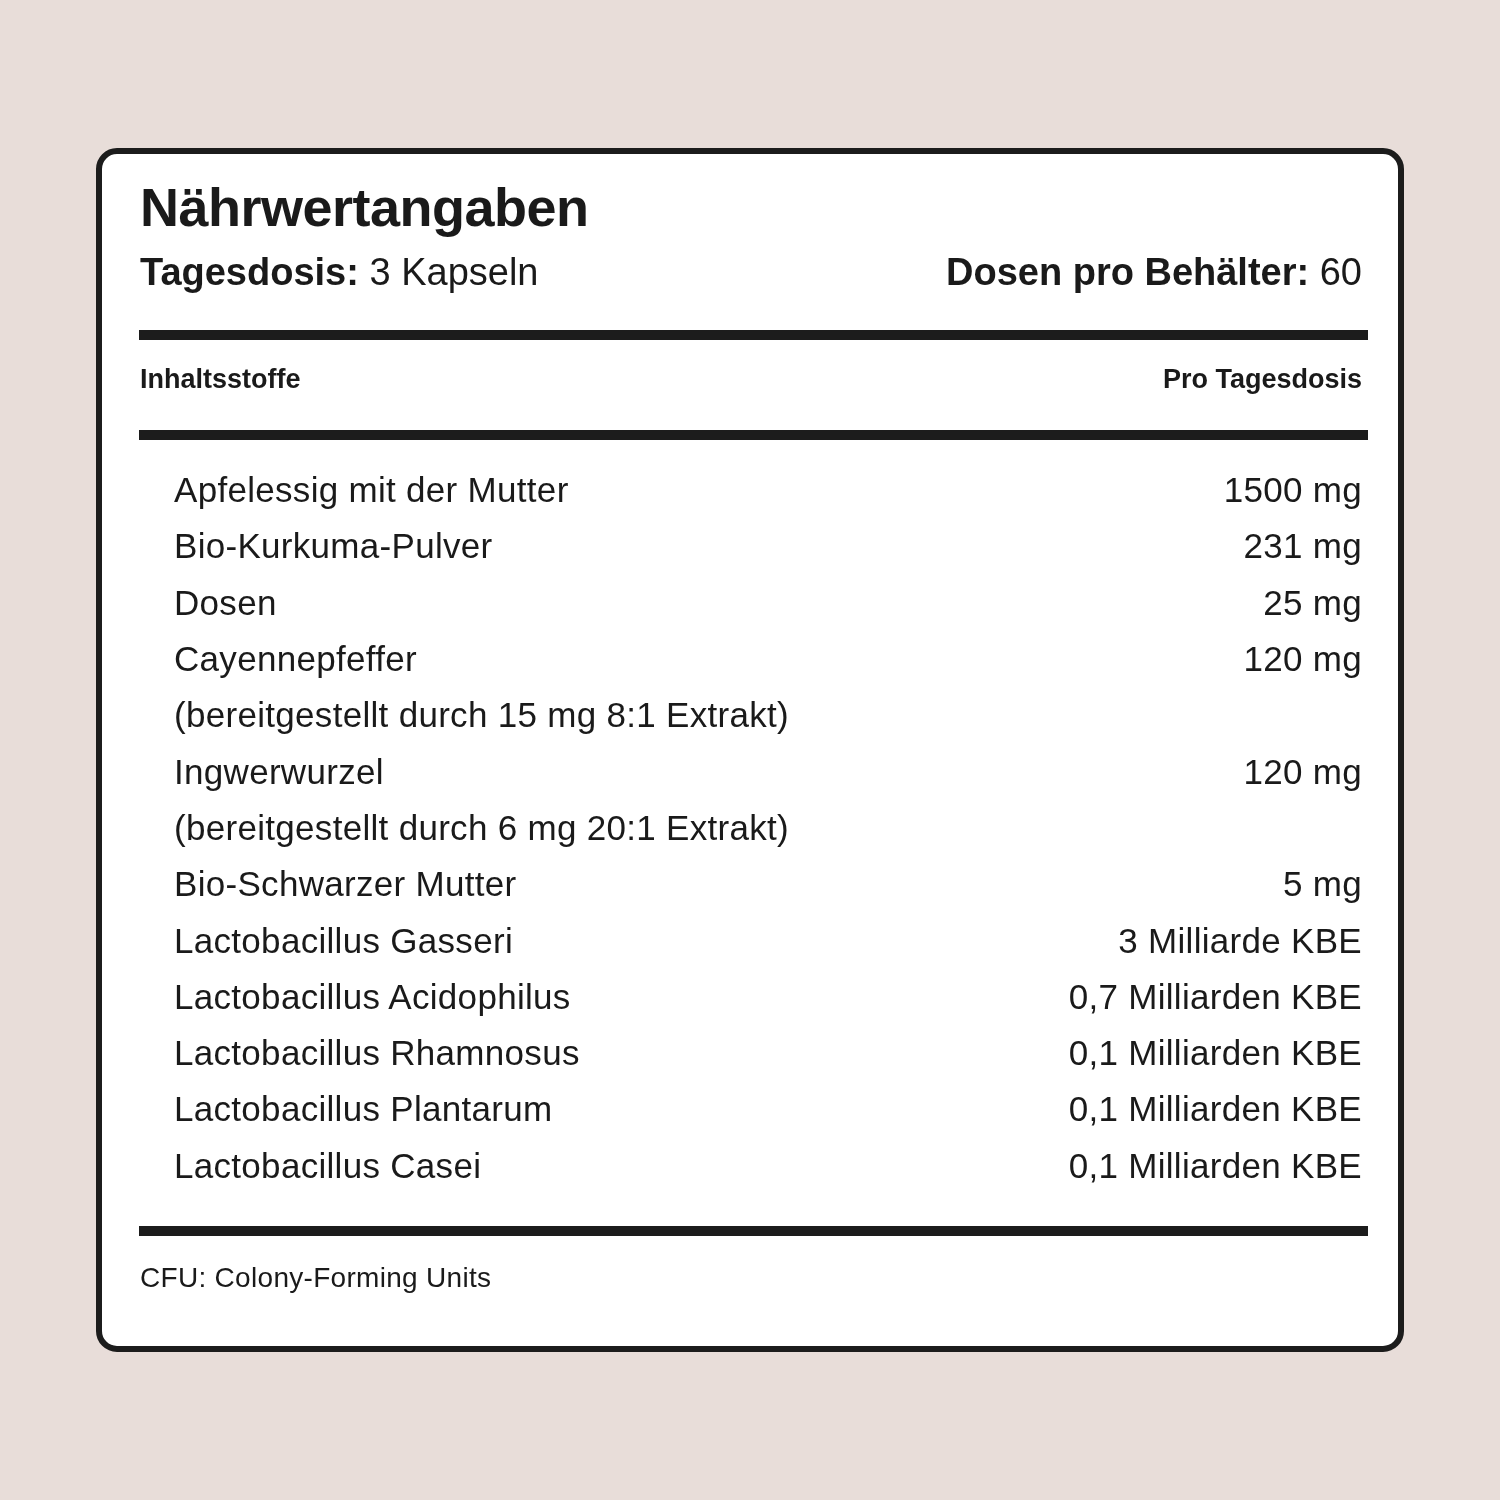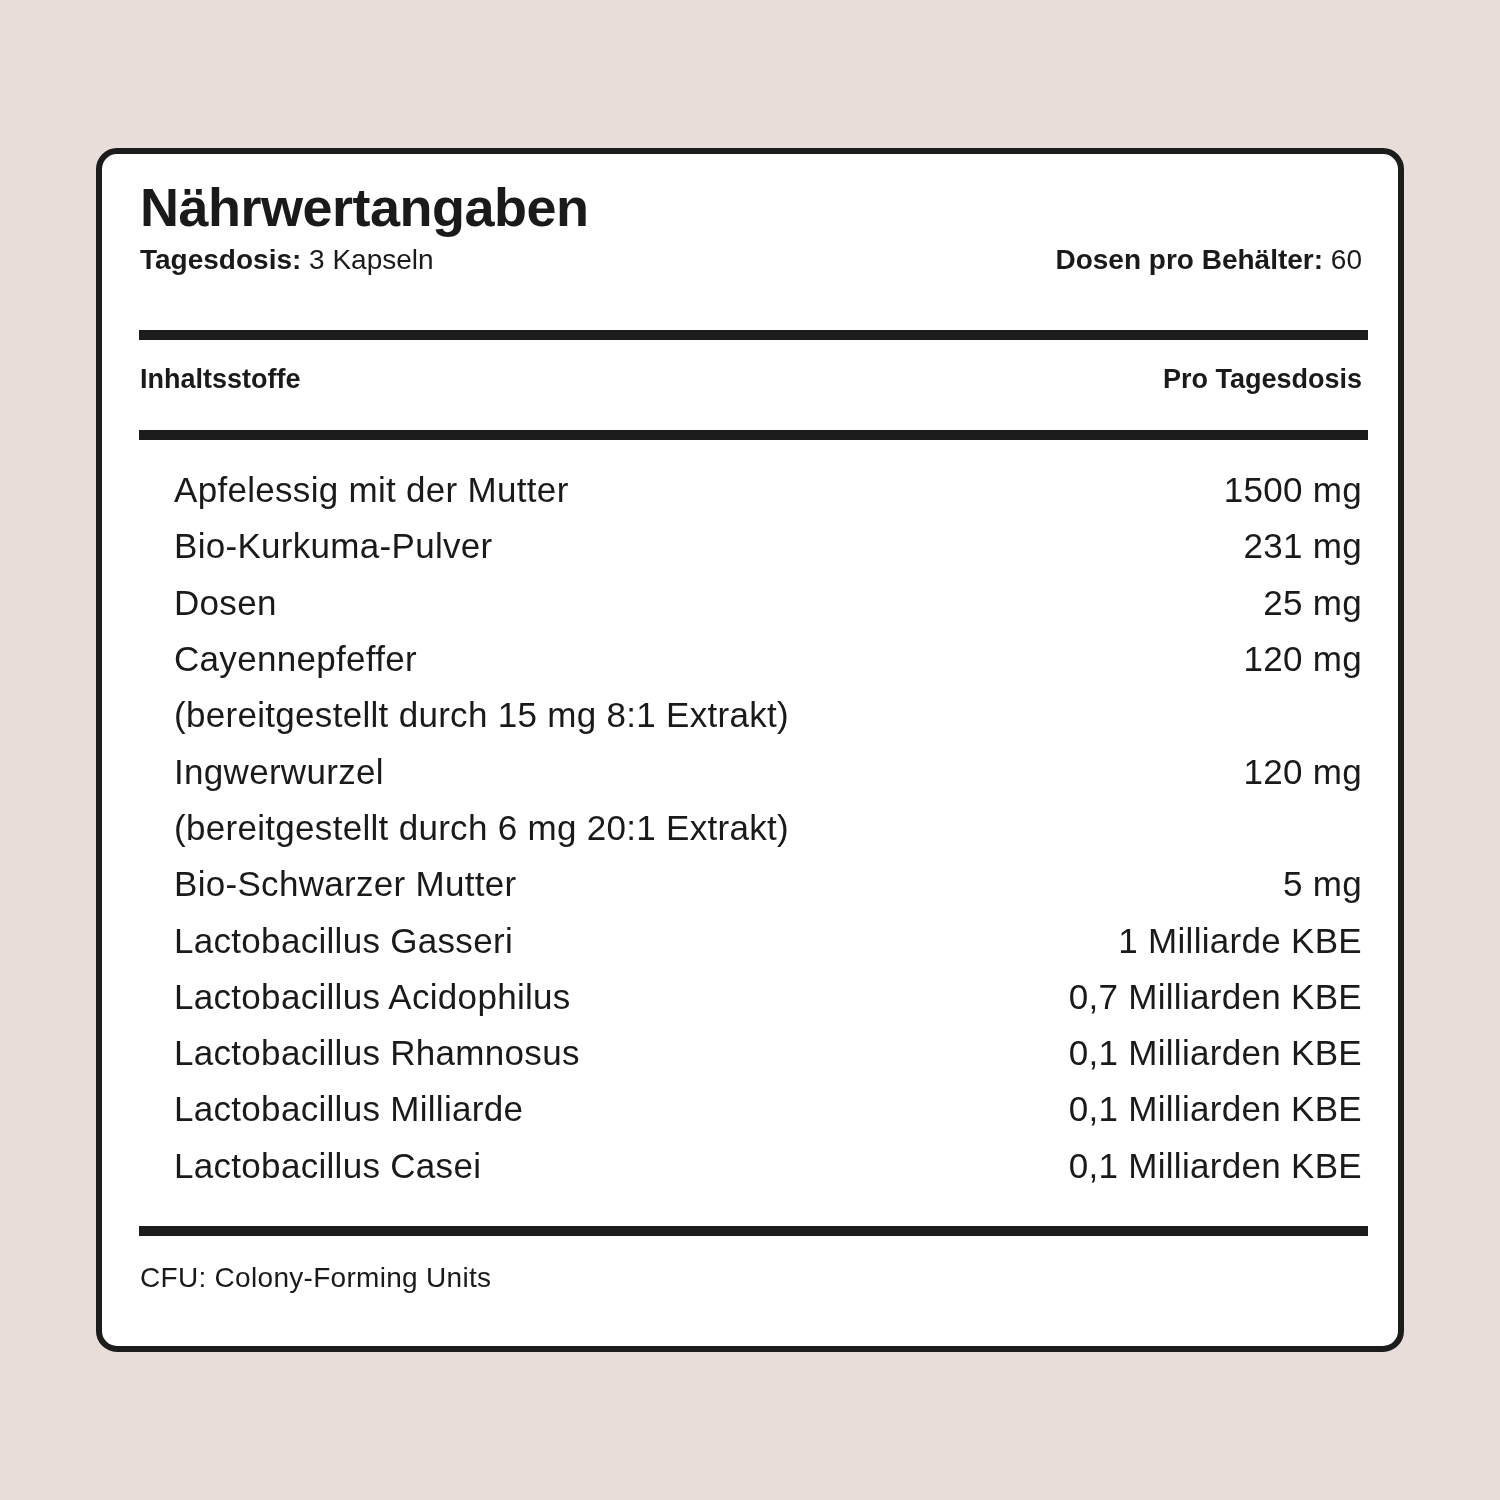--- a/index.html
+++ b/index.html
@@ -33,26 +33,26 @@
       font-size: 54px;
       font-weight: 700;
       letter-spacing: -0.5px;
       margin: 0;
       line-height: 66px;
     }
     .meta-row {
       position: absolute;
       left: 38px;
       right: 36px;
-      top: 84px;
+      top: 96px;
       height: 44px;
       display: flex;
       justify-content: space-between;
       align-items: center;
-      font-size: 28px;
+      font-size: 38px;
       line-height: 44px;
     }
     .meta-row .bold { font-weight: 700; }
     .meta-row .light { font-weight: 400; }
     .rule {
       position: absolute;
       left: 37px;
       right: 30px;
       height: 10px;
       background: #1c1c1c;
@@ -151,32 +151,32 @@
     <div class="ing-row">
       <span>(bereitgestellt durch 6 mg 20:1 Extrakt)</span>
       <span></span>
     </div>
     <div class="ing-row">
       <span>Bio-Schwarzer Mutter</span>
       <span>5 mg</span>
     </div>
     <div class="ing-row">
       <span>Lactobacillus Gasseri</span>
-      <span>1 Milliarde KBE</span>
+      <span>3 Milliarde KBE</span>
     </div>
     <div class="ing-row">
       <span>Lactobacillus Acidophilus</span>
       <span>0,7 Milliarden KBE</span>
     </div>
     <div class="ing-row">
       <span>Lactobacillus Rhamnosus</span>
       <span>0,1 Milliarden KBE</span>
     </div>
     <div class="ing-row">
-      <span>Lactobacillus Milliarde</span>
+      <span>Lactobacillus Plantarum</span>
       <span>0,1 Milliarden KBE</span>
     </div>
     <div class="ing-row">
       <span>Lactobacillus Casei</span>
       <span>0,1 Milliarden KBE</span>
     </div>
   </div>
 
   <div class="rule rule-3"></div>
 

